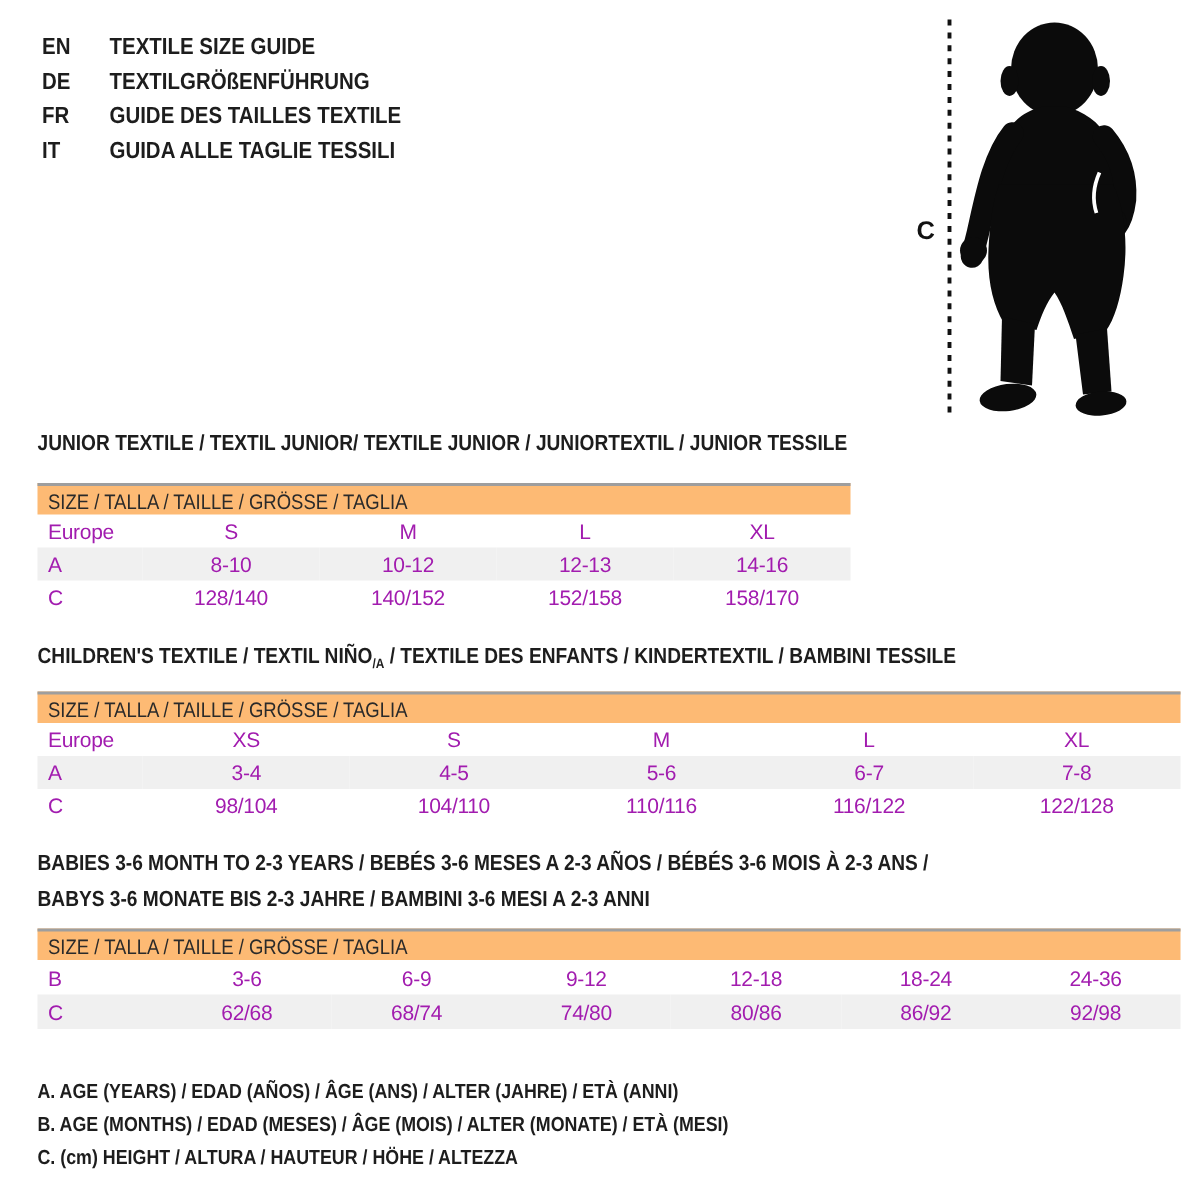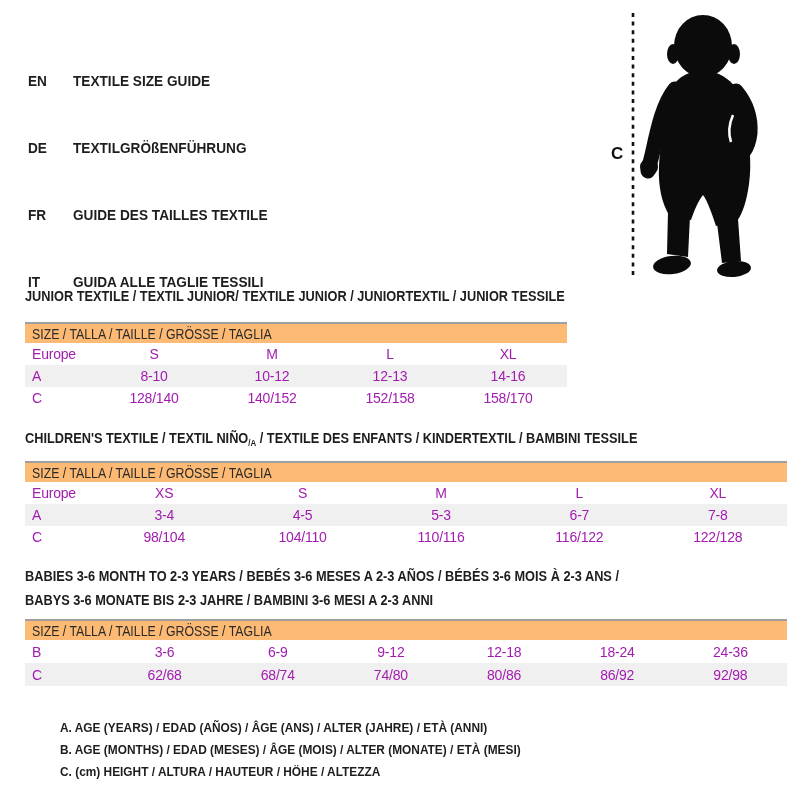--- a/index.html
+++ b/index.html
@@ -6,21 +6,21 @@
   body {
     width:800px; height:800px; position:relative; overflow:hidden;
     background:#ffffff; color:#1d1d1d;
     font-family:"Liberation Sans", sans-serif;
     -webkit-font-smoothing:antialiased;
   }
   .abs { position:absolute; }
   .cond { display:inline-block; transform:scaleX(0.88); transform-origin:0 50%; white-space:nowrap; }
 
   
-  .lang-row { display:flex; height:23px; align-items:flex-end; font-weight:700; font-size:15.5px;margin-top:44px; }
+  .lang-row { display:flex; height:23px; align-items:flex-start; font-weight:700; font-size:15.5px; }
   .lang-code { width:45px; }
 
   
   .sec-title { font-weight:700; font-size:14.5px; line-height:17px; white-space:nowrap; }
   .sub { font-size:9px; vertical-align:-3px; }
 
   
   .tbl { position:absolute; }
   .bar {
     height:21px; box-sizing:border-box;
@@ -28,21 +28,21 @@
     display:flex; align-items:center; padding-left:7px;
     font-size:14px; color:#2a2a2a;
   }
   table { width:100%; border-collapse:collapse; table-layout:fixed; font-size:14px; color:#a21caf; }
   td { height:22px; padding:0; text-align:center; vertical-align:middle; letter-spacing:-0.2px; }
   td.lbl { text-align:left; padding-left:7px; }
   tr.shade { background:#f0f0f0; }
   .tbl-babies td { height:23px; }
 
   
-  .foot-line { height:22px; font-weight:700; font-size:13.5px; display:flex; align-items:center;margin-left:35px; }
+  .foot-line { height:22px; font-weight:700; font-size:13.5px; display:flex; align-items:center; }
 </style>
 </head>
 <body>
 
 <div class="abs" style="left:28px; top:23px;">
   <div class="lang-row">
     <span class="lang-code"><span class="cond">EN</span></span>
     <span class="cond">TEXTILE SIZE GUIDE</span>
   </div>
   <div class="lang-row">
@@ -143,21 +143,21 @@
       <td>XS</td>
       <td>S</td>
       <td>M</td>
       <td>L</td>
       <td>XL</td>
     </tr>
     <tr class="shade">
       <td class="lbl">A</td>
       <td>3-4</td>
       <td>4-5</td>
-      <td>5-3</td>
+      <td>5-6</td>
       <td>6-7</td>
       <td>7-8</td>
     </tr>
     <tr>
       <td class="lbl">C</td>
       <td>98/104</td>
       <td>104/110</td>
       <td>110/116</td>
       <td>116/122</td>
       <td>122/128</td>

